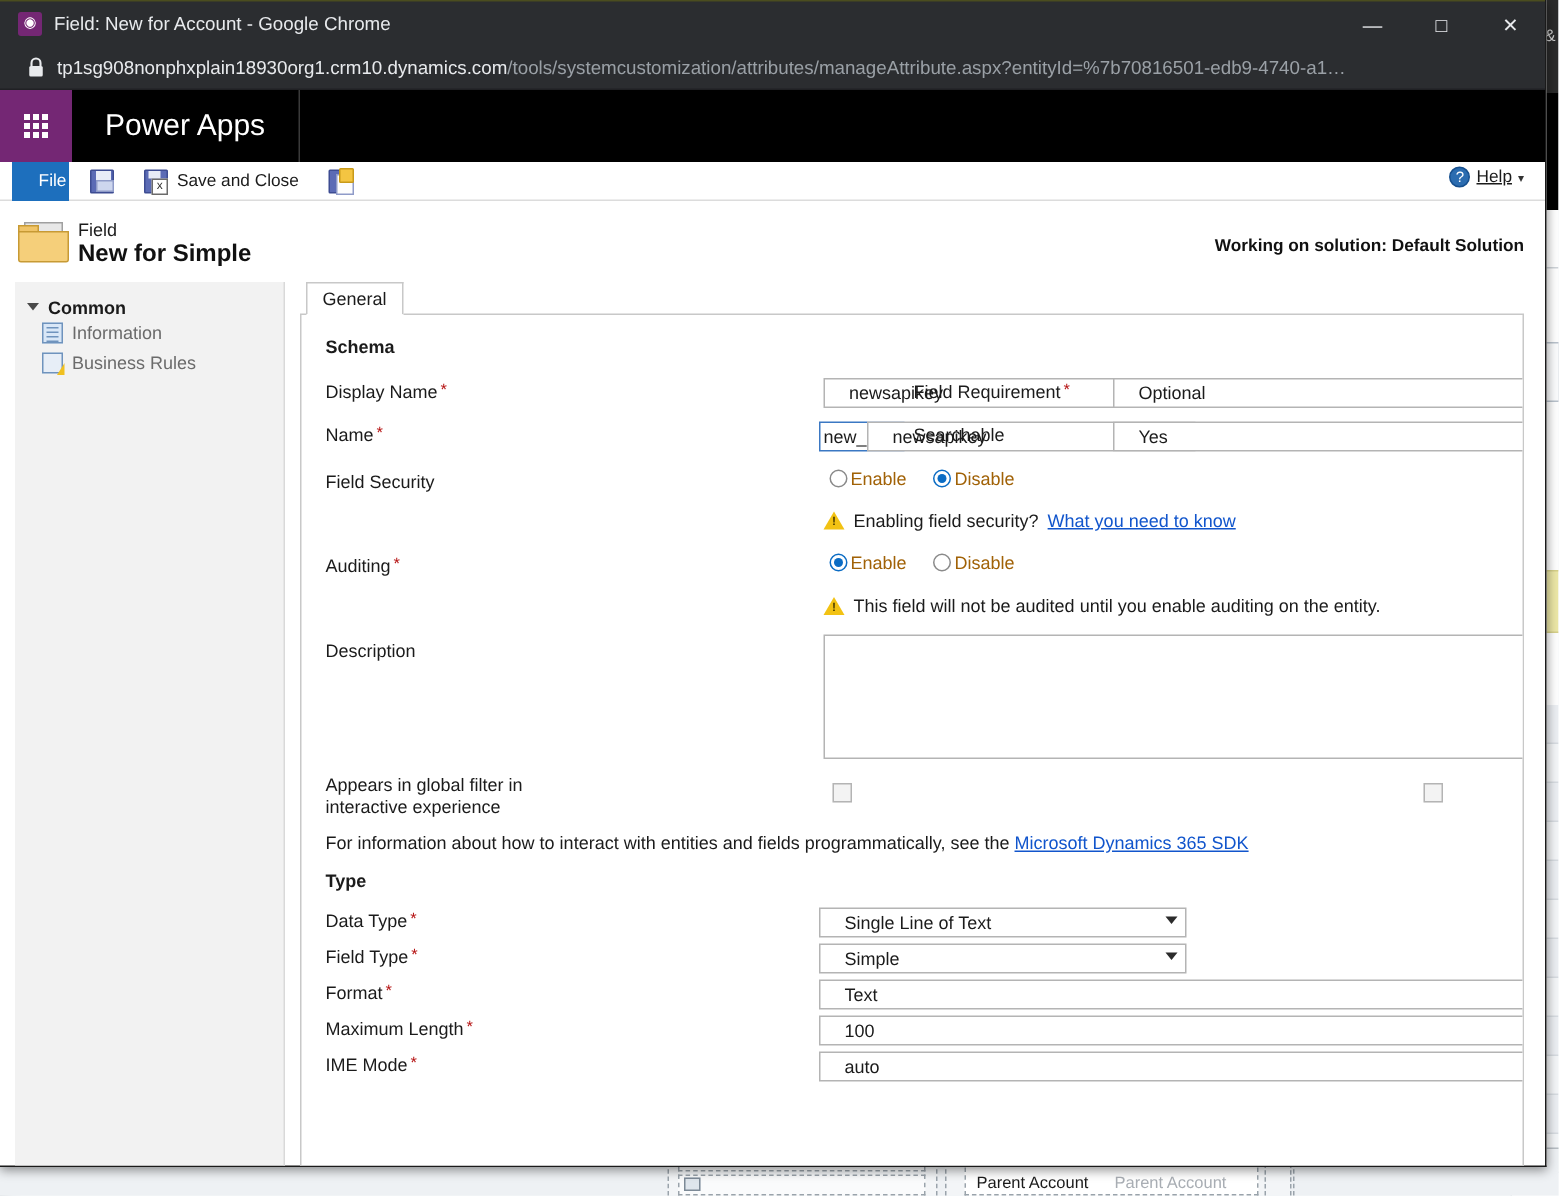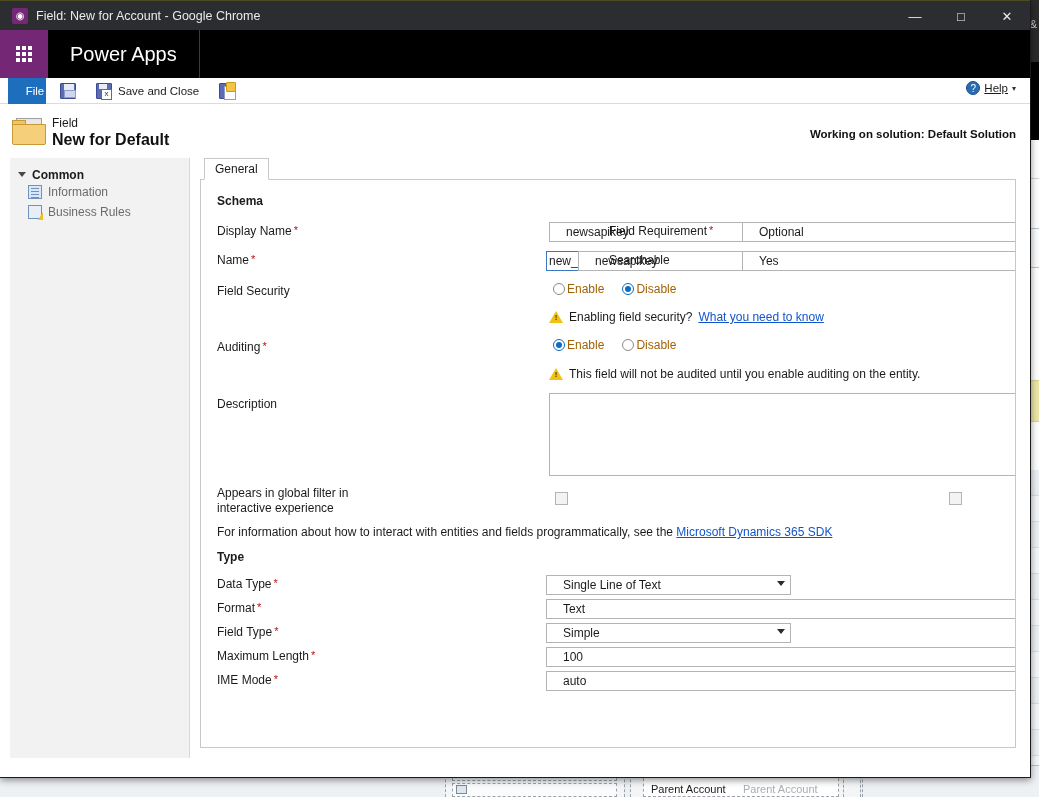--- a/index.html
+++ b/index.html
@@ -356,20 +356,27 @@
   <div class="titlebar">
     <div class="tab-favicon">◉</div>
     <div class="tab-title">Field: New for Account - Google Chrome</div>
     <div class="winbtns">
       <div class="winbtn">—</div>
       <div class="winbtn">□</div>
       <div class="winbtn close">✕</div>
     </div>
   </div>
 
+  <div class="urlbar">
+    <svg class="lock-icon" viewBox="0 0 12 14">
+      <path d="M3 6V4a3 3 0 0 1 6 0v2" fill="none" stroke="#e8eaed" stroke-width="1.4"></path>
+      <rect x="1.5" y="6" width="9" height="7" rx="1" fill="#e8eaed"></rect>
+    </svg>
+    <div class="url-text"><span>tp1sg908nonphxplain18930org1.crm10.dynamics.com</span><span class="dim">/tools/systemcustomization/attributes/manageAttribute.aspx?entityId=%7b70816501-edb9-4740-a1…</span></div>
+  </div>
 
   <div class="pa-bar">
     <div class="waffle">
       <div class="waffle-grid">
           <span></span>
           <span></span>
           <span></span>
           <span></span>
           <span></span>
           <span></span>
@@ -405,21 +412,21 @@
     </div>
   </div>
 
   <div class="page-head">
     <div class="folder-ico">
       <div class="back"></div>
         <div class="tab"></div>
         <div class="body"></div>
     </div>
     <div class="hdr-sub">Field</div>
-    <div class="hdr-title">New for Default</div>
+    <div class="hdr-title">New for Simple</div>
     <div class="hdr-solution">Working on solution: Default Solution</div>
   </div>
 
   <div class="body-split">
 
     <div class="nav-pane">
       <div class="nav-group">
         <span class="tri"></span>
         <span>Common</span>
       </div>
@@ -536,40 +543,40 @@
           <div class="lbl l1" style="top:3px;"><span>Data Type</span><span class="req">*</span></div>
           <div class="selwrap" style="left:345px; top:1px; width:245px;">
             <select class="sel" style="left:0; top:0; width:245px;">
               <option>Single Line of Text</option>
             </select>
             <span class="caret"></span>
           </div>
         </div>
 
         <div class="row" style="height:24px;">
-          <div class="lbl l1" style="top:3px;"><span>Format</span><span class="req">*</span></div>
-          <div class="selwrap" style="left:345px; top:1px; width:661px;">
-            <select class="sel" style="left:0; top:0; width:661px;">
-              <option>Text</option>
-            </select>
-
-          </div>
-        </div>
-
-        <div class="row" style="height:24px;">
           <div class="lbl l1" style="top:3px;"><span>Field Type</span><span class="req">*</span></div>
           <div class="selwrap" style="left:345px; top:1px; width:245px;">
             <select class="sel" style="left:0; top:0; width:245px;">
               <option>Simple</option>
             </select>
             <span class="caret"></span>
           </div>
         </div>
 
         <div class="row" style="height:24px;">
+          <div class="lbl l1" style="top:3px;"><span>Format</span><span class="req">*</span></div>
+          <div class="selwrap" style="left:345px; top:1px; width:661px;">
+            <select class="sel" style="left:0; top:0; width:661px;">
+              <option>Text</option>
+            </select>
+
+          </div>
+        </div>
+
+        <div class="row" style="height:24px;">
           <div class="lbl l1" style="top:3px;"><span>Maximum Length</span><span class="req">*</span></div>
           <input class="txt" style="left: 345px; top: 1px; width: 661px;" value="100">
         </div>
 
         <div class="row" style="height:24px;">
           <div class="lbl l1" style="top:3px;"><span>IME Mode</span><span class="req">*</span></div>
           <div class="selwrap" style="left:345px; top:1px; width:661px;">
             <select class="sel" style="left:0; top:0; width:661px;">
               <option>auto</option>
             </select>

